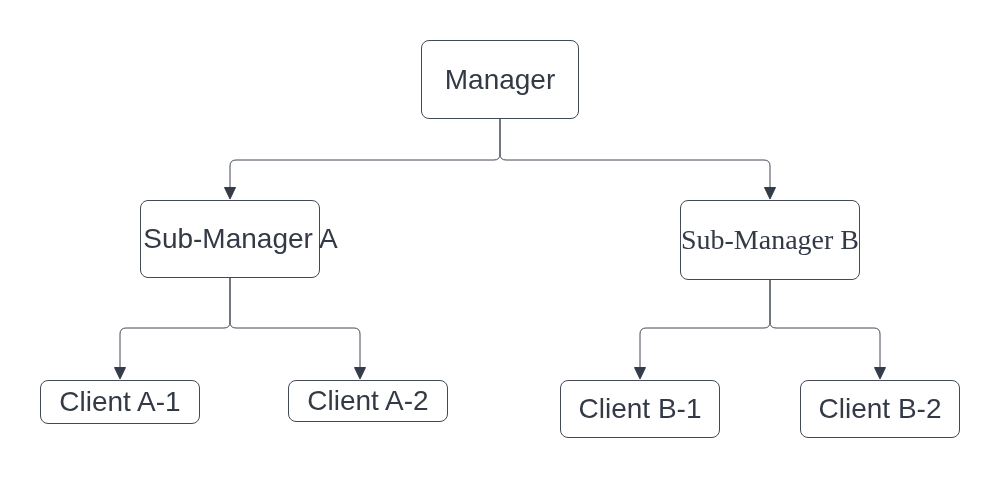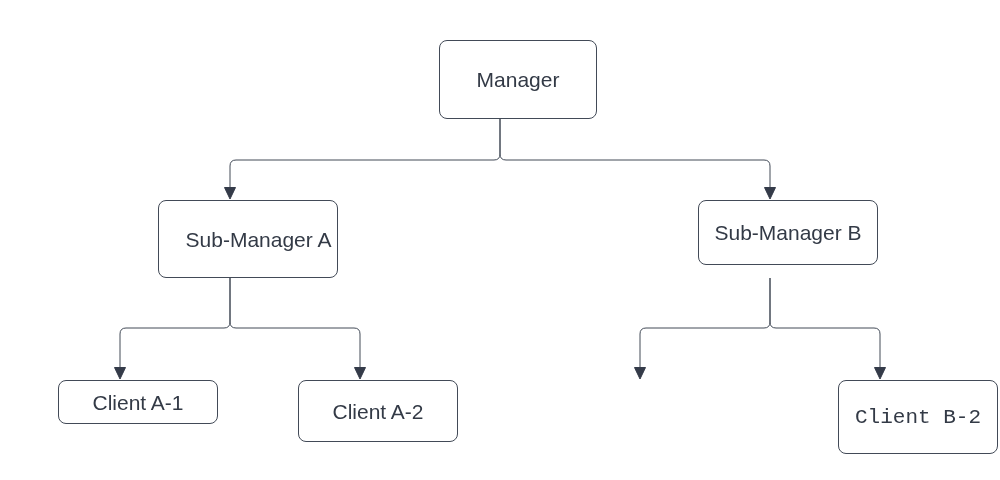--- a/index.html
+++ b/index.html
@@ -42,33 +42,32 @@
   }
   .node {
     position: absolute;
     display: flex;
     align-items: center;
     justify-content: center;
     background: var(--node-fill);
     border: 1px solid var(--node-border);
     border-radius: 8px;
     color: var(--text);
-    font-size: 21px;
+    font-size: 28px;
     line-height: 1;
     text-align: center;
     white-space: nowrap;
-    margin-left: 18px;
   }
   .node-manager   { left: 421px; top: 40px;  width: 158px; height: 79px; }
   .node-sub-a     { left: 140px; top: 200px; width: 180px; height: 78px; padding-left: 21px; }
-  .node-sub-b     { left: 680px; top: 200px; width: 180px; height: 65px; }
+  .node-sub-b     { left: 680px; top: 200px; width: 180px; height: 80px; font-family: Liberation Serif, serif; }
   .node-client-a1 { left: 40px;  top: 380px; width: 160px; height: 44px; }
-  .node-client-a2 { left: 280px; top: 380px; width: 160px; height: 62px; }
+  .node-client-a2 { left: 288px; top: 380px; width: 160px; height: 42px; }
   .node-client-b1 { left: 560px; top: 380px; width: 160px; height: 58px; }
-  .node-client-b2 { left: 820px; top: 380px; width: 160px; height: 74px; font-family: Liberation Mono, monospace; }
+  .node-client-b2 { left: 800px; top: 380px; width: 160px; height: 58px; }
 </style>
 </head>
 <body>
 
 <div class="canvas">
 
   <svg class="edges-layer" viewBox="0 0 1000 480" xmlns="http://www.w3.org/2000/svg">
 
     <g aria-label="Manager to Sub-Manager A">
       <path class="edge-line" d="M500,119 L500,154 Q500,160 494,160 L236,160 Q230,160 230,166 L230,188"></path>
@@ -115,18 +114,21 @@
   </div>
 
   <div class="node node-client-a1">
     <span>Client A-1</span>
   </div>
 
   <div class="node node-client-a2">
     <span>Client A-2</span>
   </div>
 
+  <div class="node node-client-b1">
+    <span>Client B-1</span>
+  </div>
 
   <div class="node node-client-b2">
     <span>Client B-2</span>
   </div>
 
 </div>
 
 </body></html>

